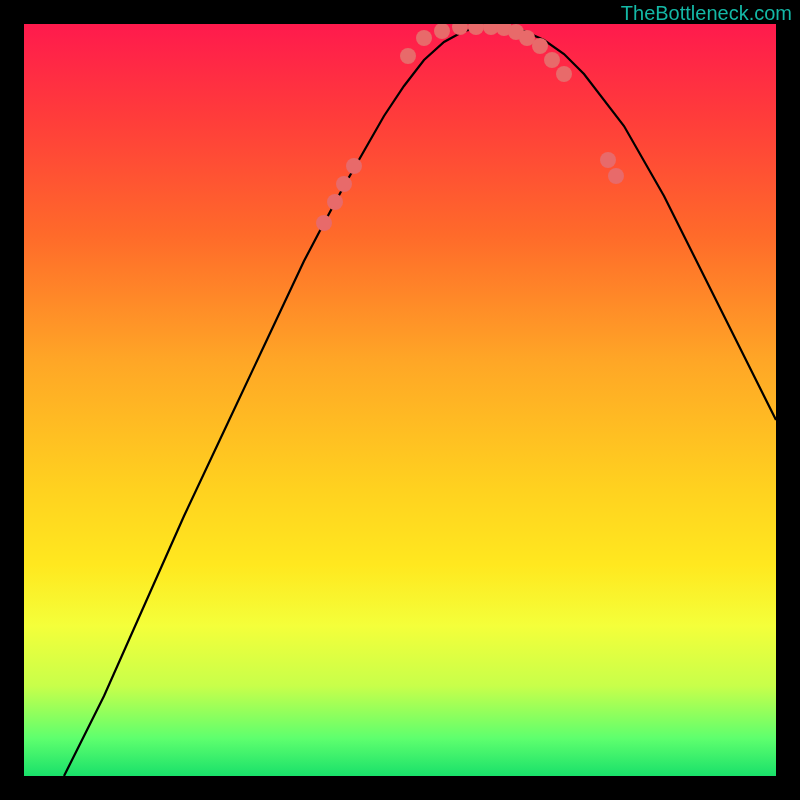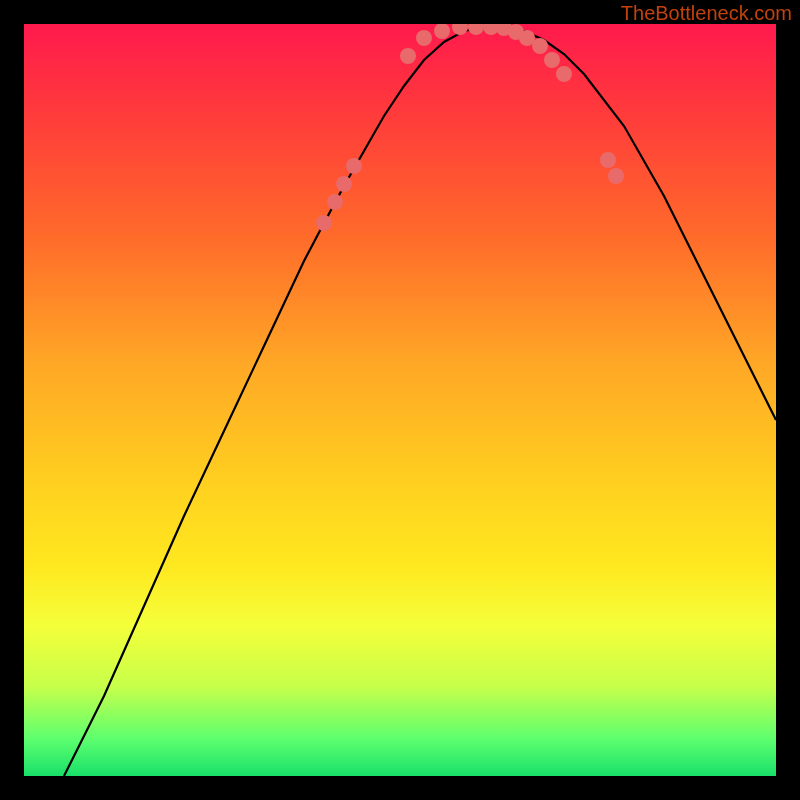--- a/index.html
+++ b/index.html
@@ -42,21 +42,21 @@
     top: 0;
     width: 752px;
     height: 752px;
   }
   .watermark {
     position: absolute;
     top: 2px;
     right: 8px;
     font-family: Arial, Helvetica, sans-serif;
     font-size: 20px;
-    color: #c2410c;
+    color: #14b8a6;
     font-weight: 500;
   }
 </style>
 </head>
 <body>
 
 <div class="watermark">TheBottleneck.com</div>
 
 <div class="frame">
   <div class="plot-area"></div>

